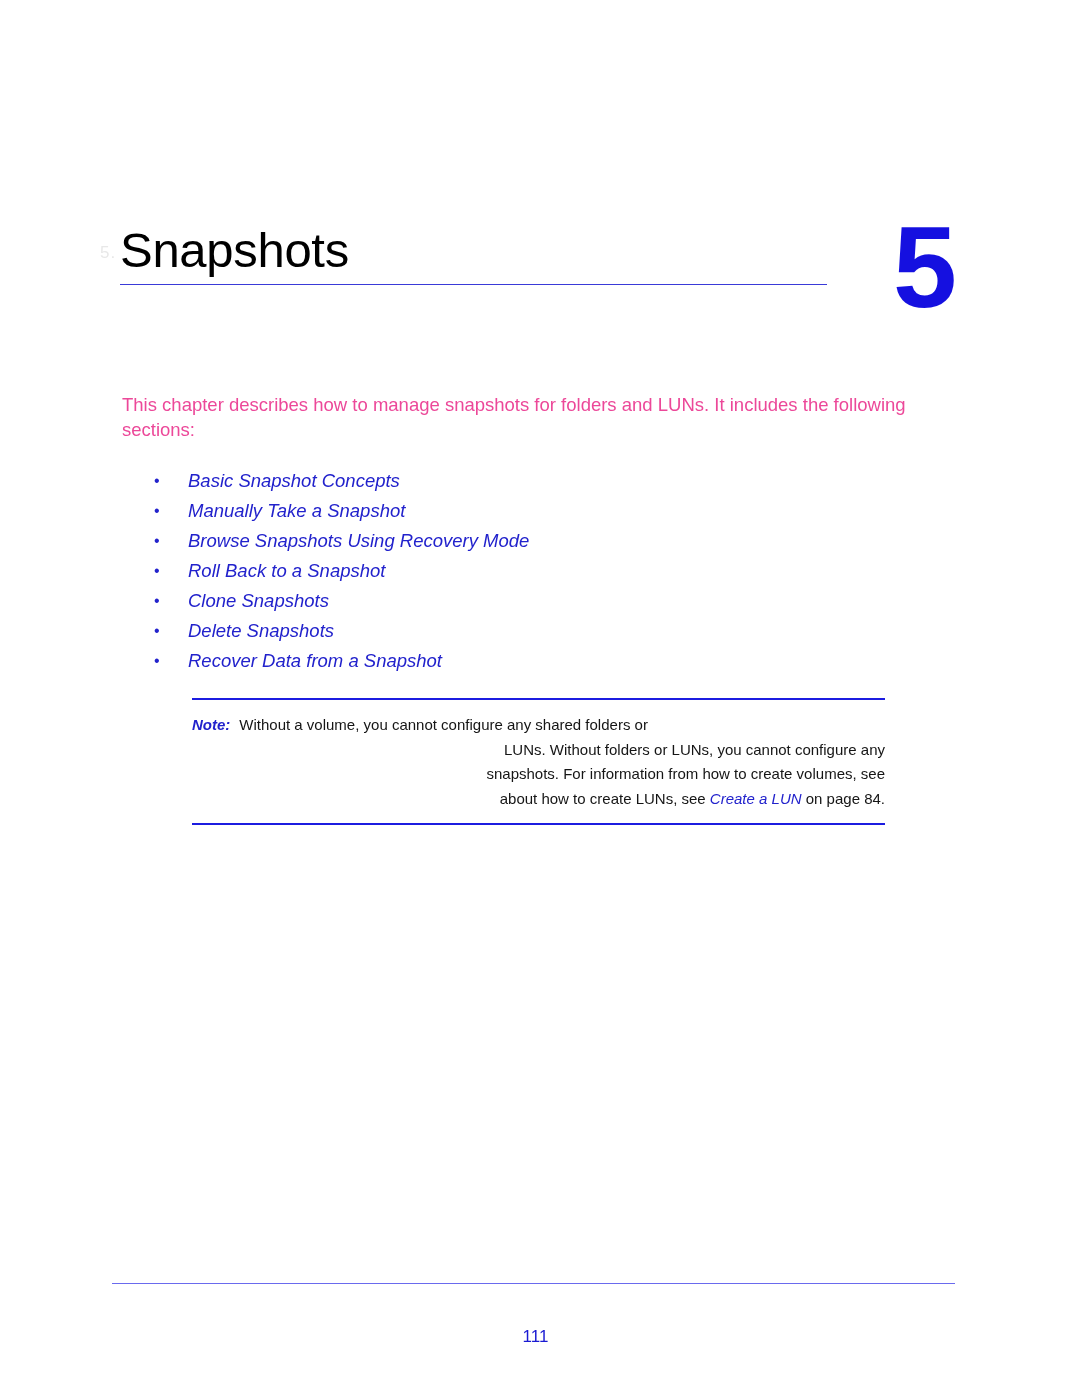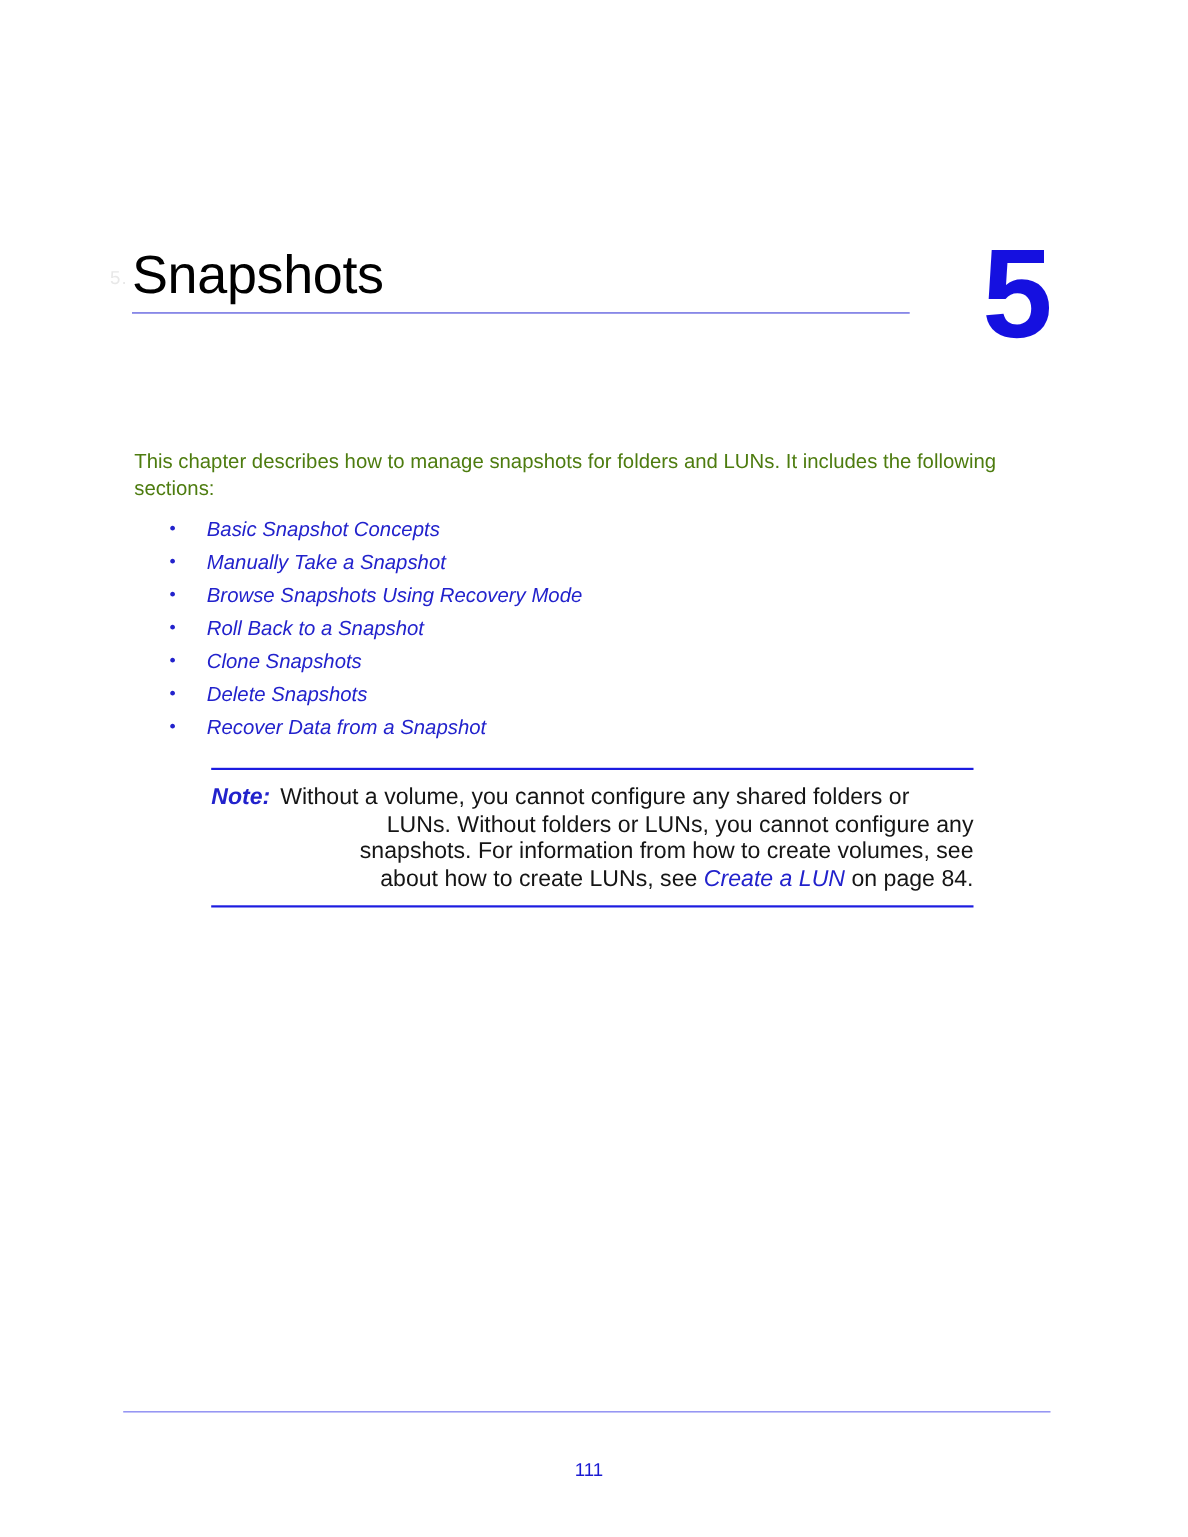--- a/index.html
+++ b/index.html
@@ -67,25 +67,25 @@
     font-weight: 700;
     color: #1510e0;
     line-height: 115px;
     letter-spacing: -2px;
   }
 
   
   .intro {
     position: absolute;
     left: 122px;
-    top: 406px;
+    top: 392px;
     width: 832px;
     font-size: 18.5px;
     line-height: 25px;
-    color: #4d7c0f;
+    color: #ec4899;
   }
 
   
   .toc-list {
     position: absolute;
     left: 122px;
     top: 466px;
     width: 700px;
   }
   .toc-item {
@@ -123,21 +123,21 @@
   .note-rule-bottom {
     width: 693px;
     height: 0;
     border-top: 2.4px solid #1c1ce0;
   }
   .note-body {
     position: relative;
     padding: 13px 0 12px 0;
   }
   .note-line {
-    font-size: 21px;
+    font-size: 15px;
     line-height: 24.5px;
     color: #151515;
     white-space: nowrap;
   }
   .note-line.hang {
     padding-left: 74px;
     text-align: right;
   }
   .note-label {
     font-style: italic;

